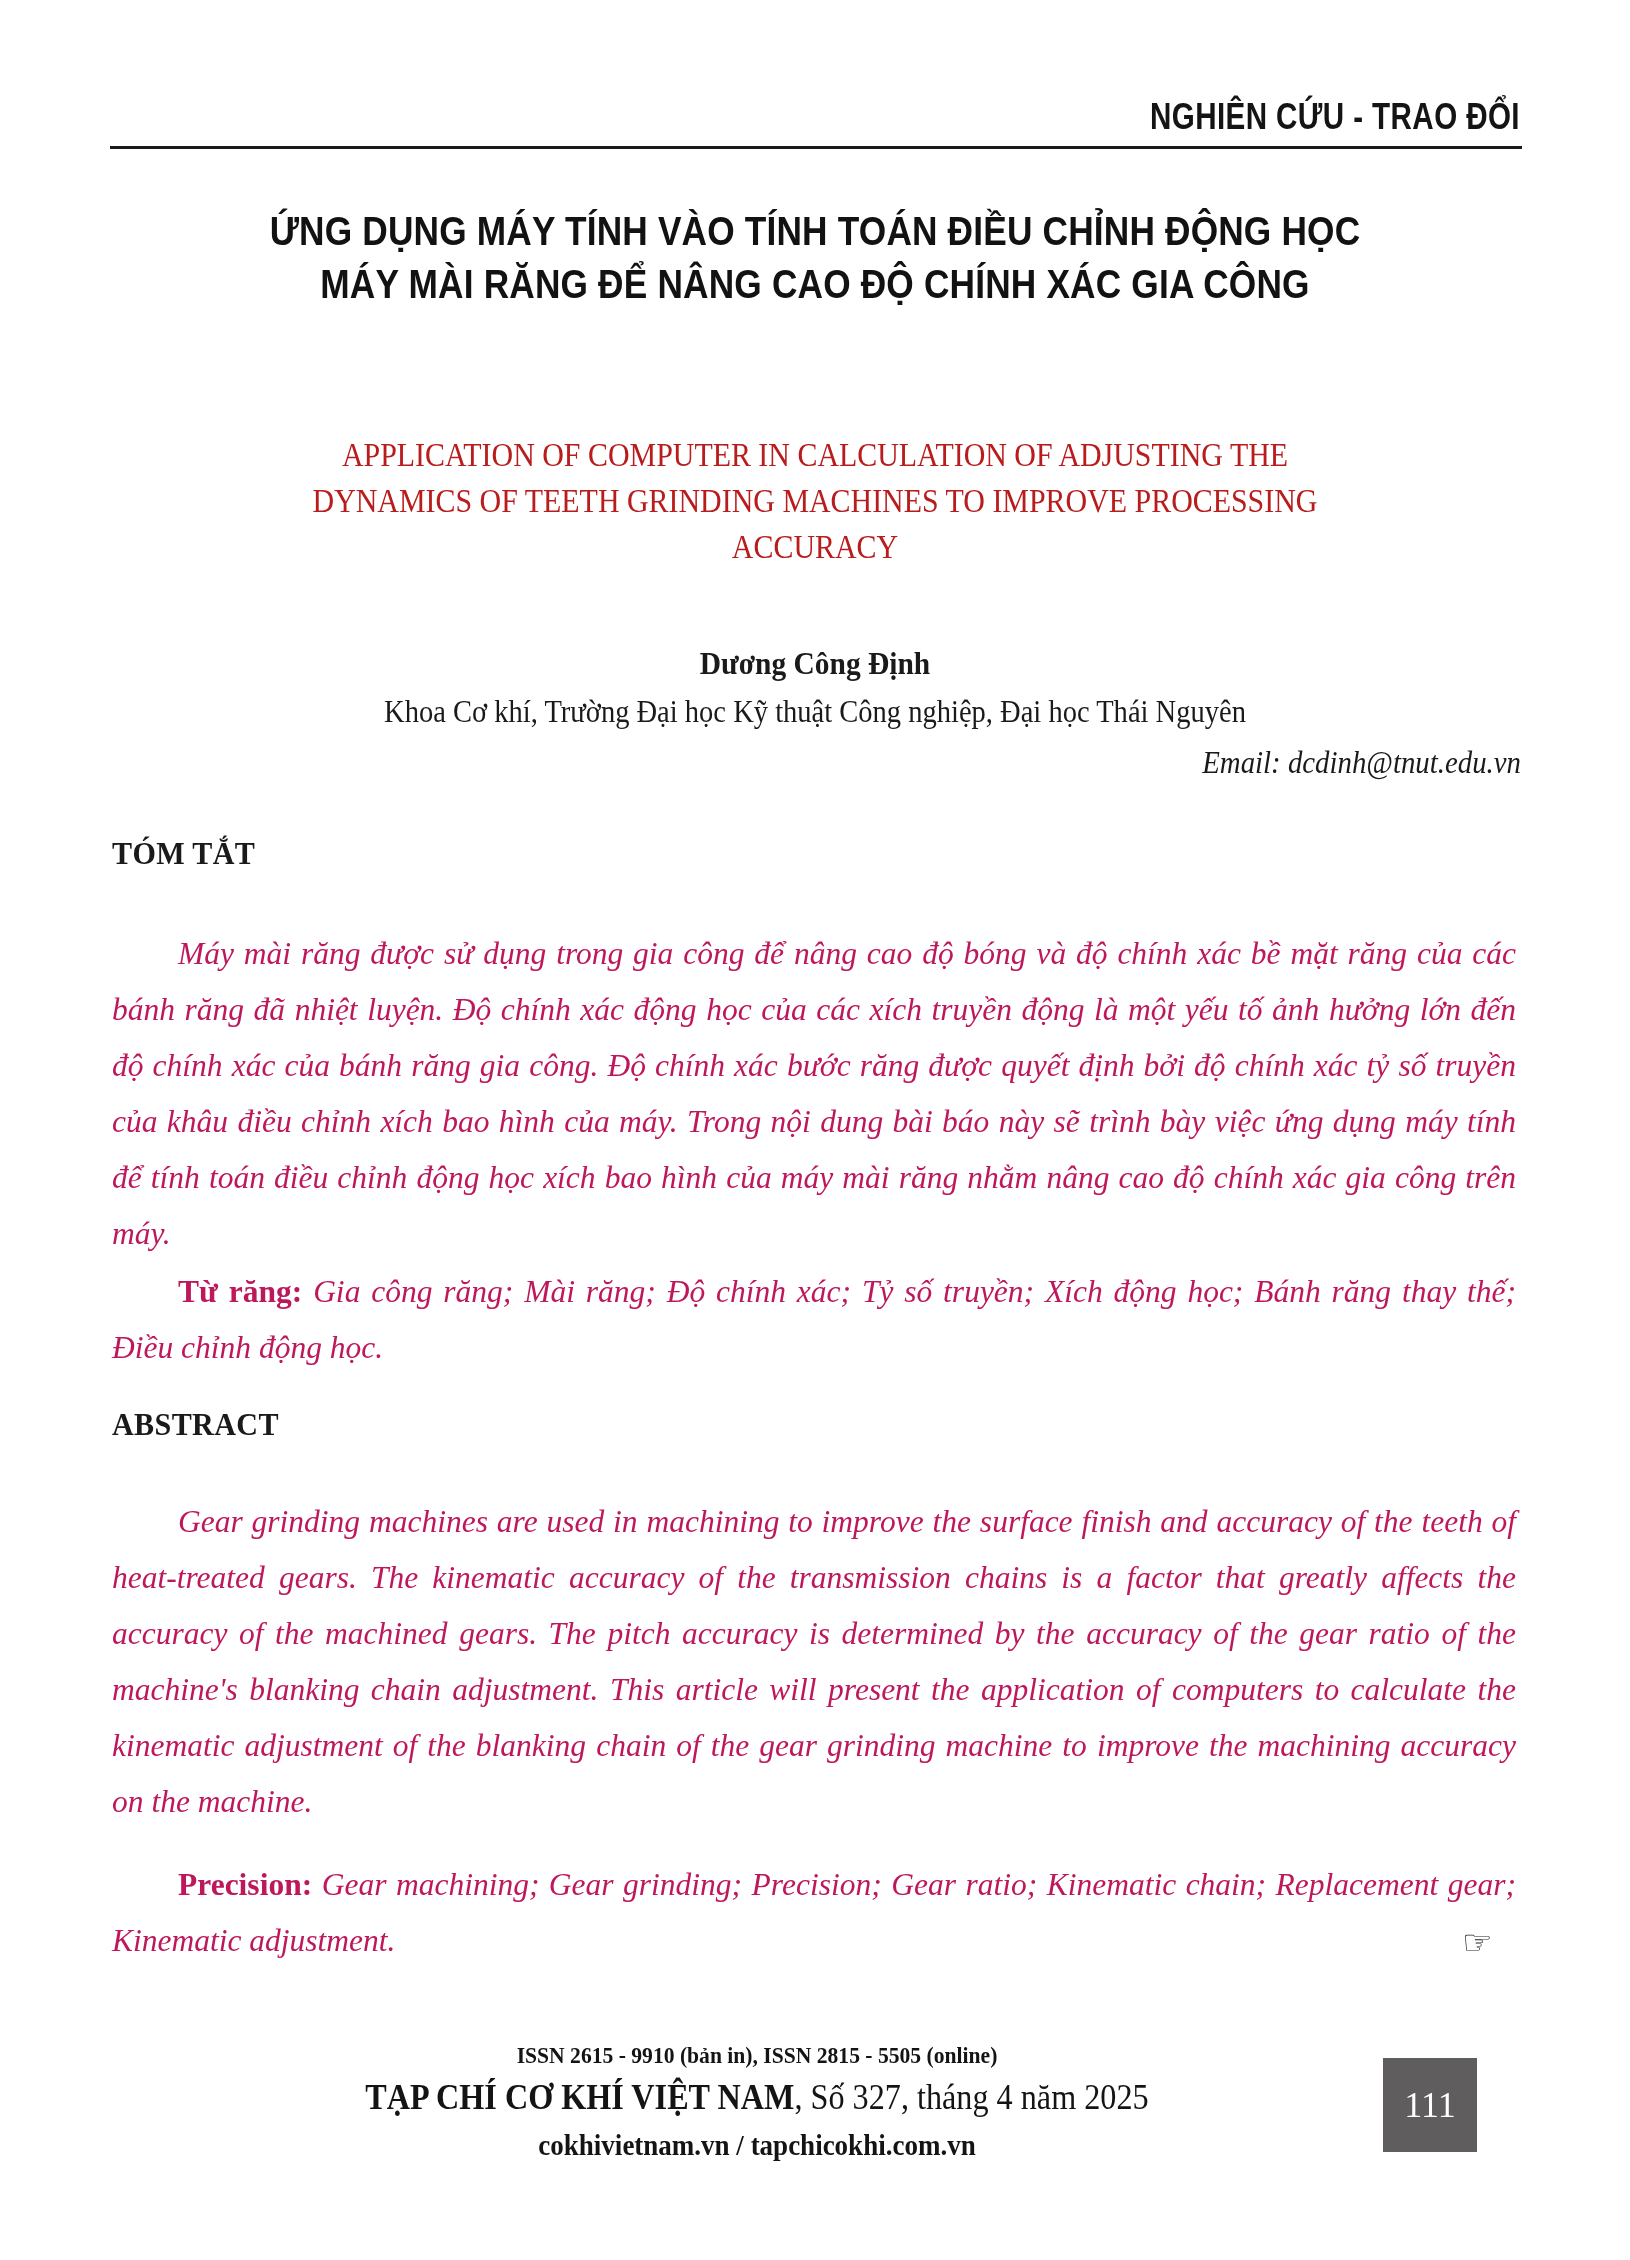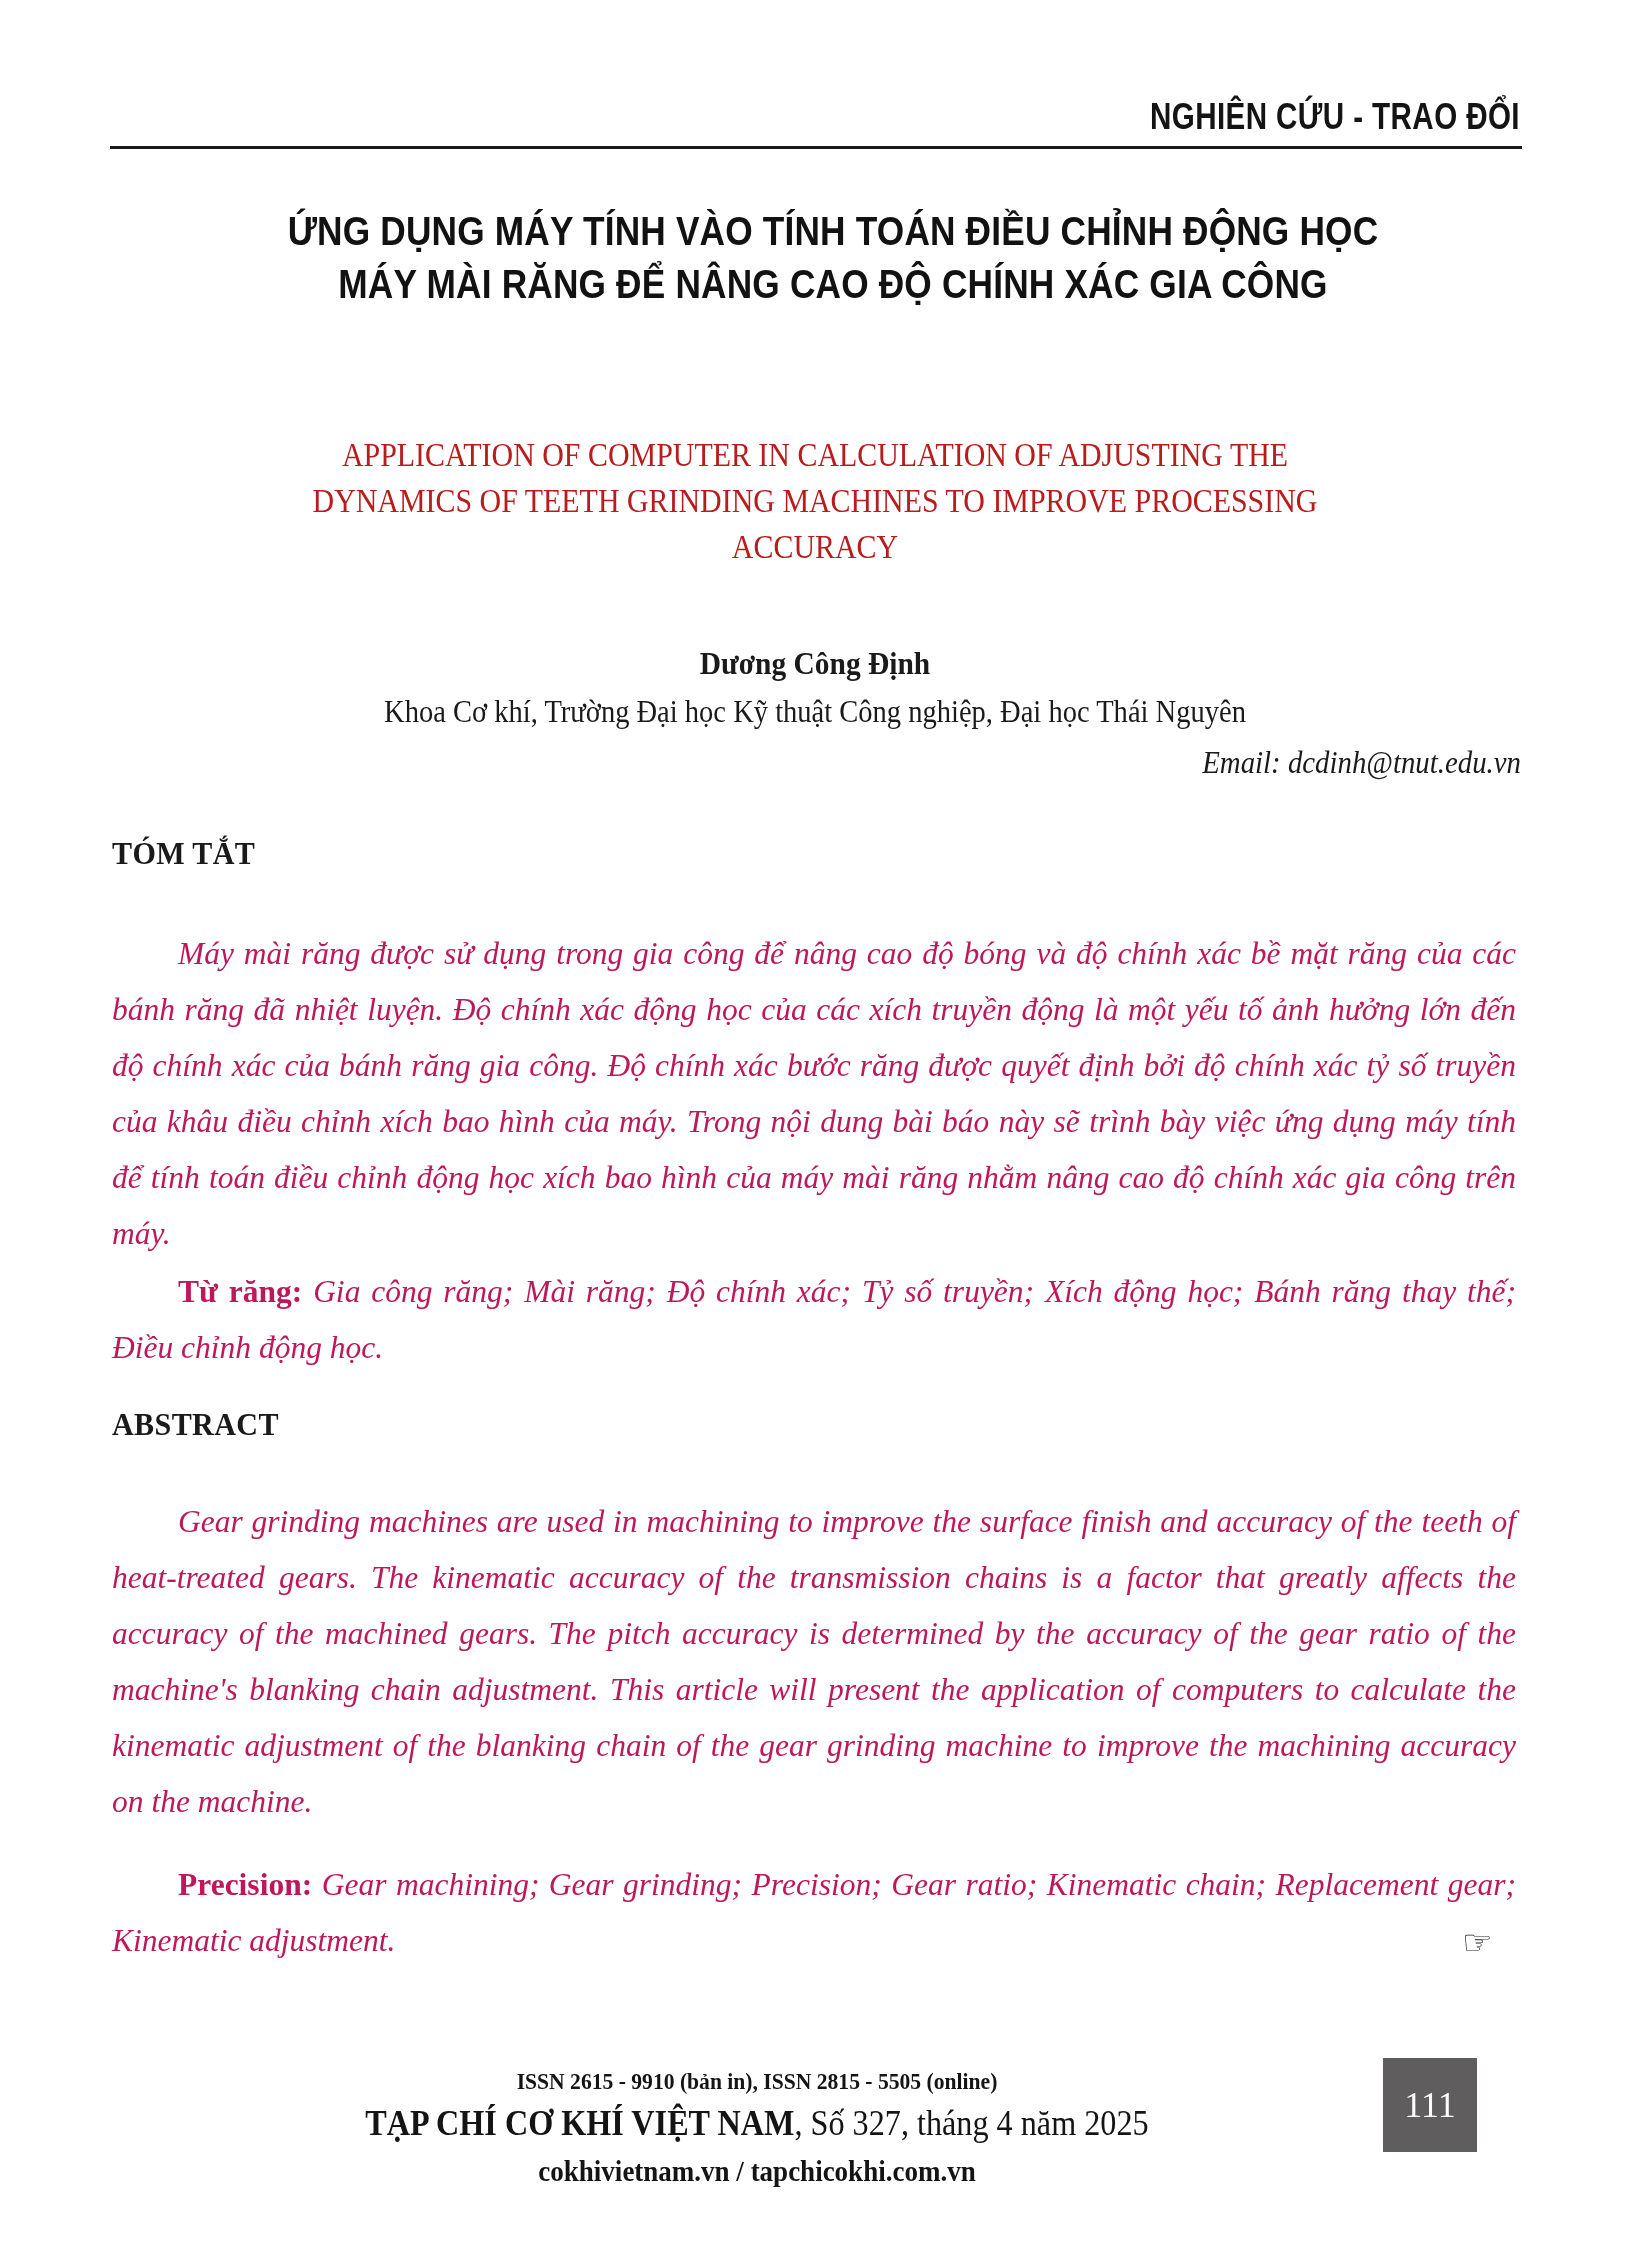--- a/index.html
+++ b/index.html
@@ -44,21 +44,21 @@
     left: 110px;
     top: 146px;
     width: 1412px;
     height: 3px;
     background: #1a1a1a;
   }
 
   
   .title-vi {
     position: absolute;
-    left: 133px;
+    left: 115px;
     top: 178px;
     width: 1400px;
     text-align: center;
     font-family: "Liberation Sans", "DejaVu Sans", sans-serif;
     font-weight: bold;
     font-size: 41px;
     line-height: 53px;
     letter-spacing: 0.2px;
     color: #121212;
   }
@@ -168,21 +168,20 @@
   }
 
   
   .footer {
     position: absolute;
     left: 112px;
     top: 2038px;
     width: 1290px;
     text-align: center;
     color: #141414;
-    margin-top: 26px;
   }
   .footer .issn {
     font-weight: bold;
     font-size: 24px;
     line-height: 34px;
     transform: scaleX(0.90);
     display: block;
   }
   .footer .journal {
     font-size: 35px;

